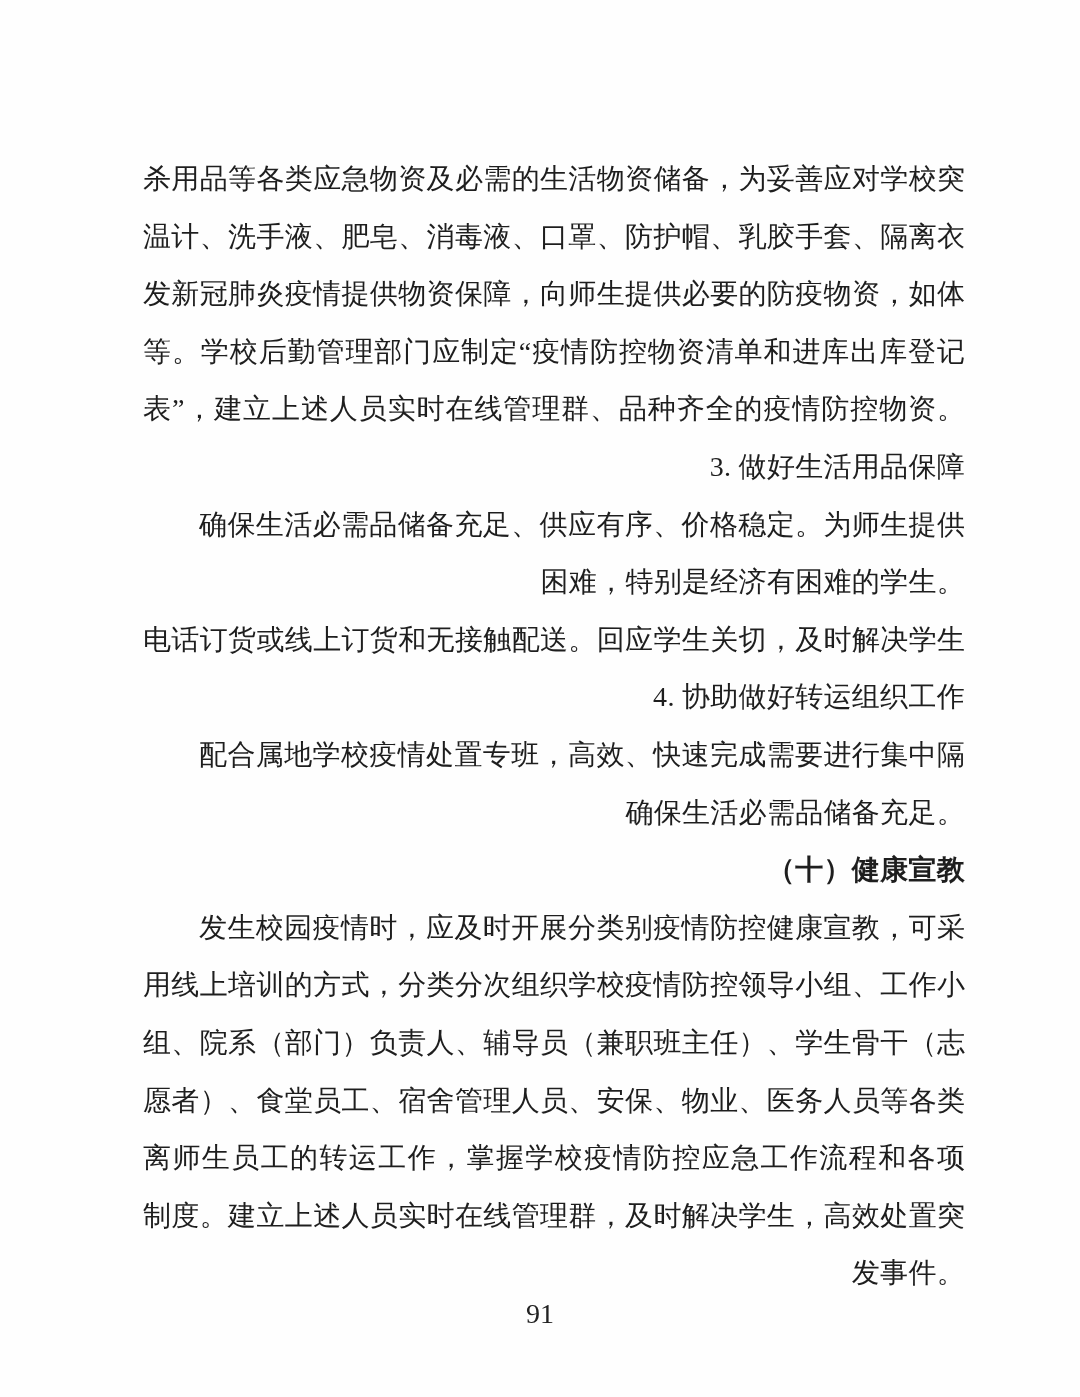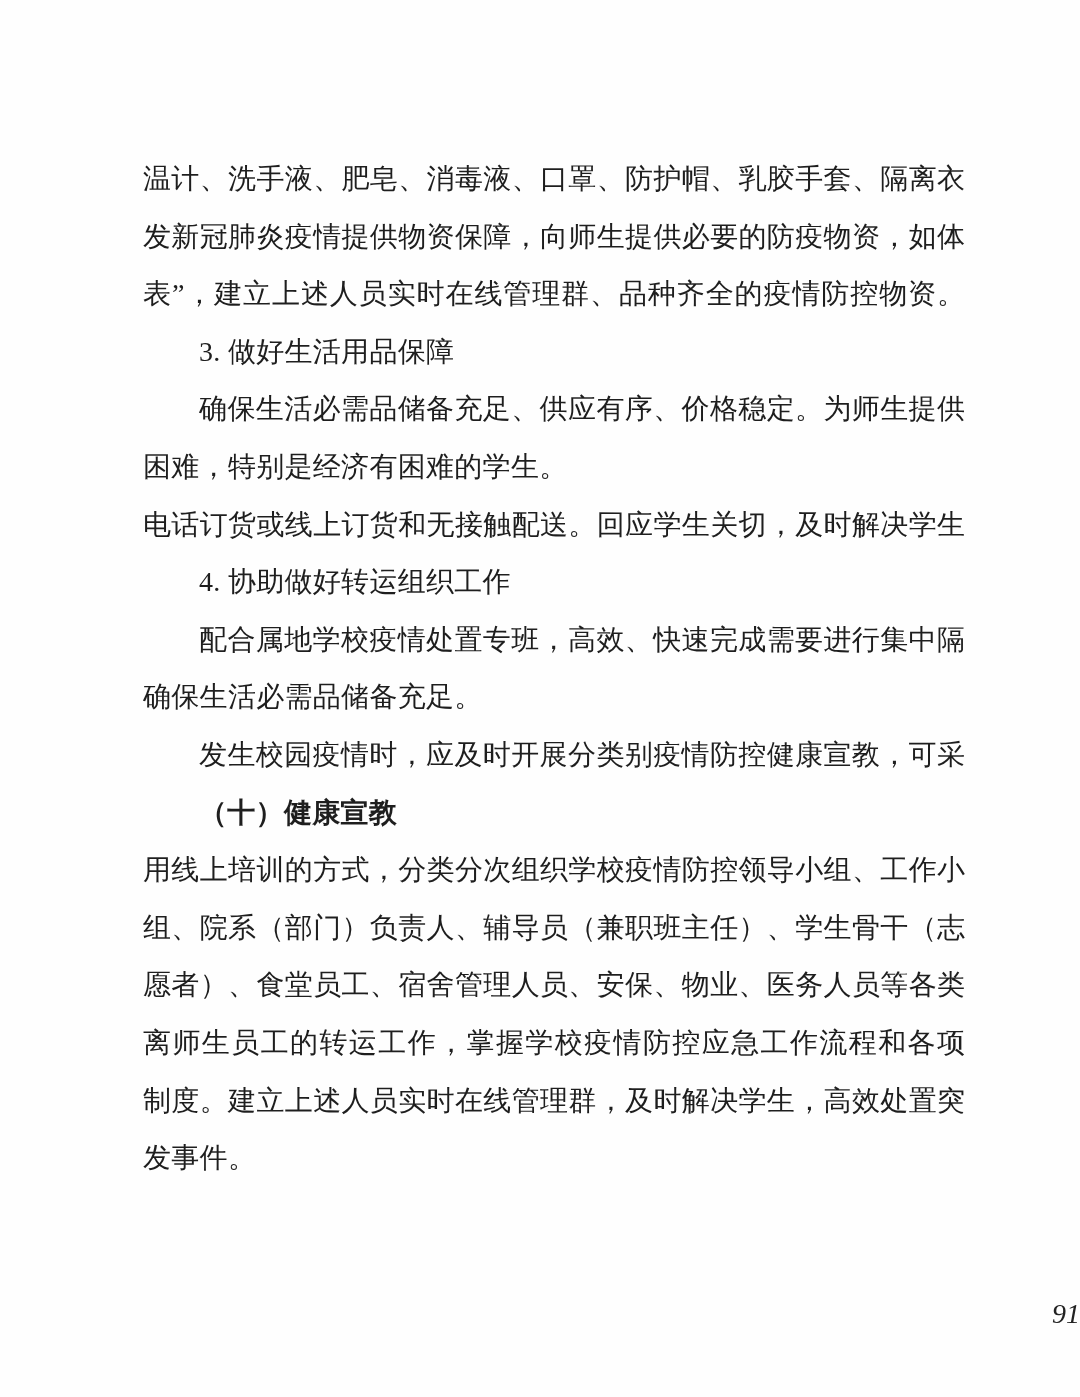--- a/index.html
+++ b/index.html
@@ -25,65 +25,66 @@
     left: 143px;
     top: 150px;
     width: 822px;
   }
   .line {
     font-size: 28px;
     line-height: 57.6px;
     height: 57.6px;
     white-space: nowrap;
     letter-spacing: 0.3px;
-    text-align: left;
+    text-align: right;
   }
   
   .line.j {
     white-space: normal;
     text-align: justify;
     text-align-last: justify;
     text-justify: inter-character;
     letter-spacing: 0;
   }
   .line.indent {
     text-indent: 2em;
   }
   .line.bold {
     font-weight: 700;
   }
   .page-number {
     position: absolute;
     left: 0;
     top: 1294px;
     width: 1080px;
-    text-align: right;
+    text-align: center;
     font-size: 28px;
     line-height: 40px;
     color: #222;
-    font-style: italic;
   }
 </style>
 </head>
 <body>
 
 <div class="page">
   <div class="content">
+    <div class="line j">杀用品等各类应急物资及必需的生活物资储备，为妥善应对学校突</div>
     <div class="line j">温计、洗手液、肥皂、消毒液、口罩、防护帽、乳胶手套、隔离衣</div>
     <div class="line j">发新冠肺炎疫情提供物资保障，向师生提供必要的防疫物资，如体</div>
+    <div class="line j">等。学校后勤管理部门应制定“疫情防控物资清单和进库出库登记</div>
     <div class="line j">表”，建立上述人员实时在线管理群、品种齐全的疫情防控物资。</div>
     <div class="line indent">3. 做好生活用品保障</div>
     <div class="line j indent">确保生活必需品储备充足、供应有序、价格稳定。为师生提供</div>
     <div class="line">困难，特别是经济有困难的学生。</div>
     <div class="line j">电话订货或线上订货和无接触配送。回应学生关切，及时解决学生</div>
     <div class="line indent">4. 协助做好转运组织工作</div>
     <div class="line j indent">配合属地学校疫情处置专班，高效、快速完成需要进行集中隔</div>
     <div class="line">确保生活必需品储备充足。</div>
+    <div class="line indent bold">（十）健康宣教</div>
     <div class="line j indent">发生校园疫情时，应及时开展分类别疫情防控健康宣教，可采</div>
-    <div class="line indent bold">（十）健康宣教</div>
     <div class="line j">用线上培训的方式，分类分次组织学校疫情防控领导小组、工作小</div>
     <div class="line j">组、院系（部门）负责人、辅导员（兼职班主任）、学生骨干（志</div>
     <div class="line j">愿者）、食堂员工、宿舍管理人员、安保、物业、医务人员等各类</div>
     <div class="line j">离师生员工的转运工作，掌握学校疫情防控应急工作流程和各项</div>
     <div class="line j">制度。建立上述人员实时在线管理群，及时解决学生，高效处置突</div>
     <div class="line">发事件。</div>
   </div>
   <div class="page-number">91</div>
 </div>
 

